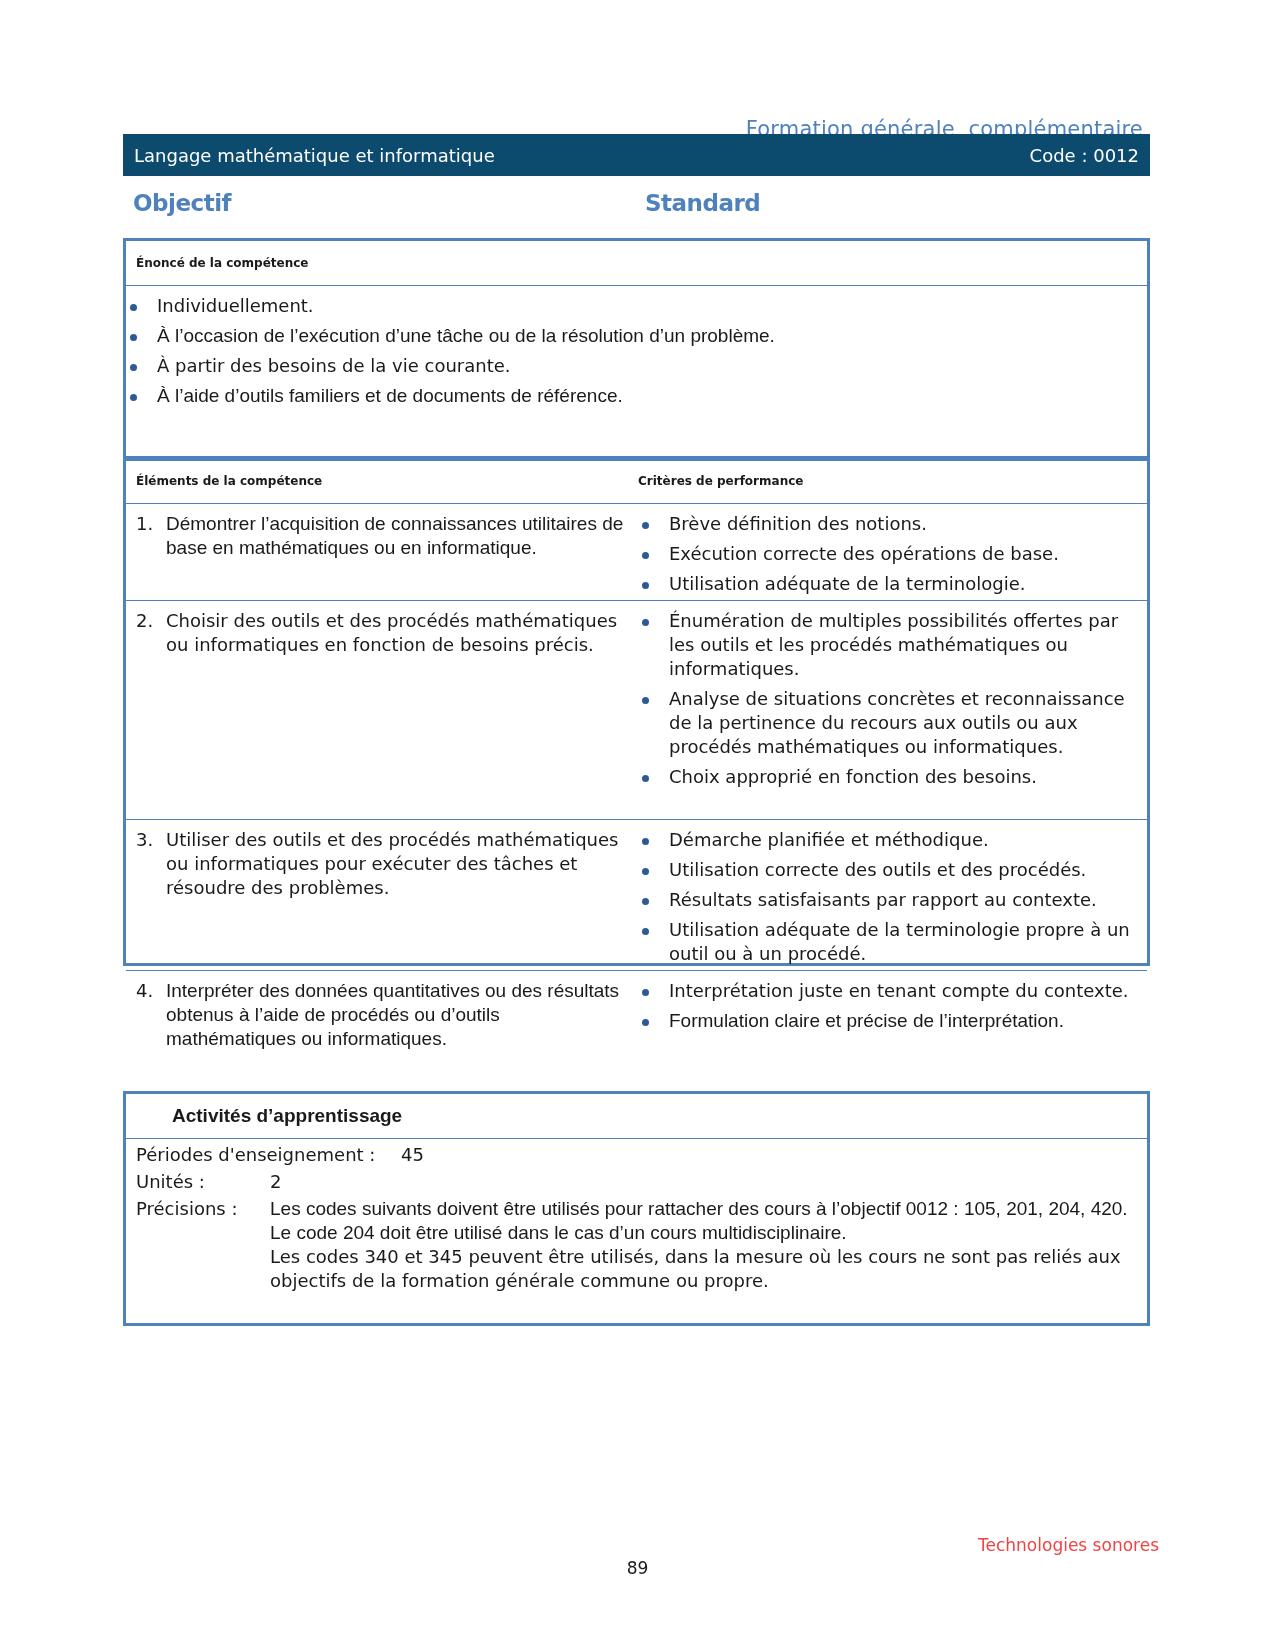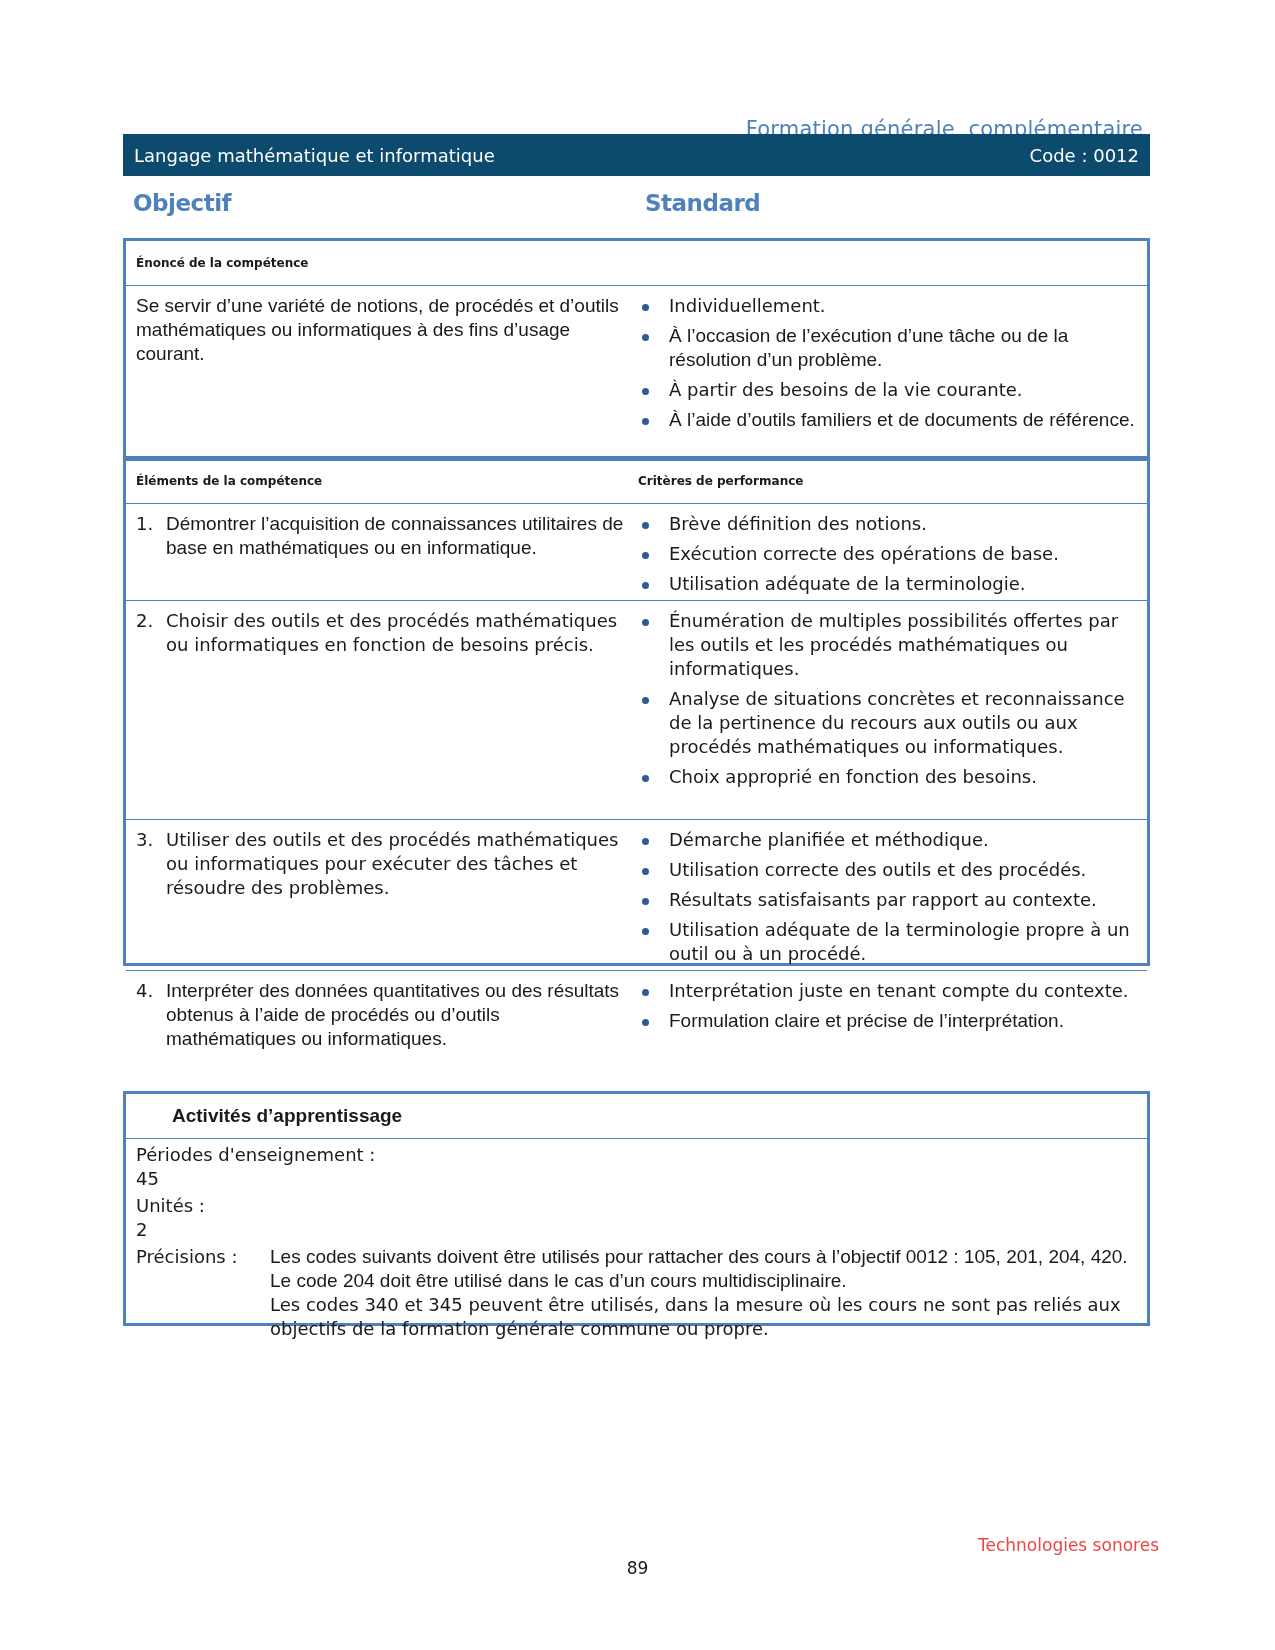--- a/index.html
+++ b/index.html
@@ -24,21 +24,21 @@
   .cell-l { width:512px; box-sizing:border-box; padding:8px 12px 6px 10px; font-size:18px; line-height:24px; }
   .cell-r { flex:1; box-sizing:border-box; padding:8px 12px 6px 0; font-size:18px; line-height:24px; }
   .sans2 { font-family:"Liberation Sans", sans-serif; font-size:19px; }
   ul.bl { list-style:none; margin:0; padding:0; }
   ul.bl li { position:relative; padding-left:31px; margin-bottom:6px; }
   ul.bl li:last-child { margin-bottom:0; }
   ul.bl li .dot { position:absolute; left:4px; top:10px; width:7px; height:7px; border-radius:50%; background:#2e5a94; }
   .num { display:flex; }
   .num .n { width:30px; flex:none; }
   .act-body { padding:4px 10px 8px 10px; font-size:18px; line-height:24px; }
-  .act-line { display:flex; margin-bottom:3px;flex-direction:column; }
+  .act-line { display:flex; margin-bottom:3px; }
   .act-line .k { flex:none; }
   .act-prec { display:flex; }
   .act-prec .k { width:134px; flex:none; }
   .act-prec .v p { margin:0; }
   .footer-r { position:absolute; right:116px; top:1535px; font-size:17px; color:#ef4444; }
   .footer-n { position:absolute; left:0; width:1275px; text-align:center; top:1558px; font-size:17px; }
 </style>
 </head>
 <body>
 
@@ -52,21 +52,20 @@
 <div class="section-heads">
   <span class="sh left">Objectif</span>
   <span class="sh right">Standard</span>
 </div>
 
 <div class="tbl" style="top:238px; height:223px;">
   <div class="hdr">
     <div class="c l">Énoncé de la compétence</div>
   </div>
   <div class="row">
-    <div class="cell-l sans2" style="padding-top:8px;">Se servir d’une variété de notions, de procédés et d’outils mathématiques ou informatiques à des fins d’usage courant.</div>
     <div class="cell-r">
       <ul class="bl" id="contexte-list">
           <li><span class="dot"></span><span>Individuellement.</span></li>
           <li><span class="dot"></span><span class="sans2">À l’occasion de l’exécution d’une tâche ou de la résolution d’un problème.</span></li>
           <li><span class="dot"></span><span>À partir des besoins de la vie courante.</span></li>
           <li><span class="dot"></span><span class="sans2">À l’aide d’outils familiers et de documents de référence.</span></li>
         </ul>
     </div>
   </div>
 </div>

